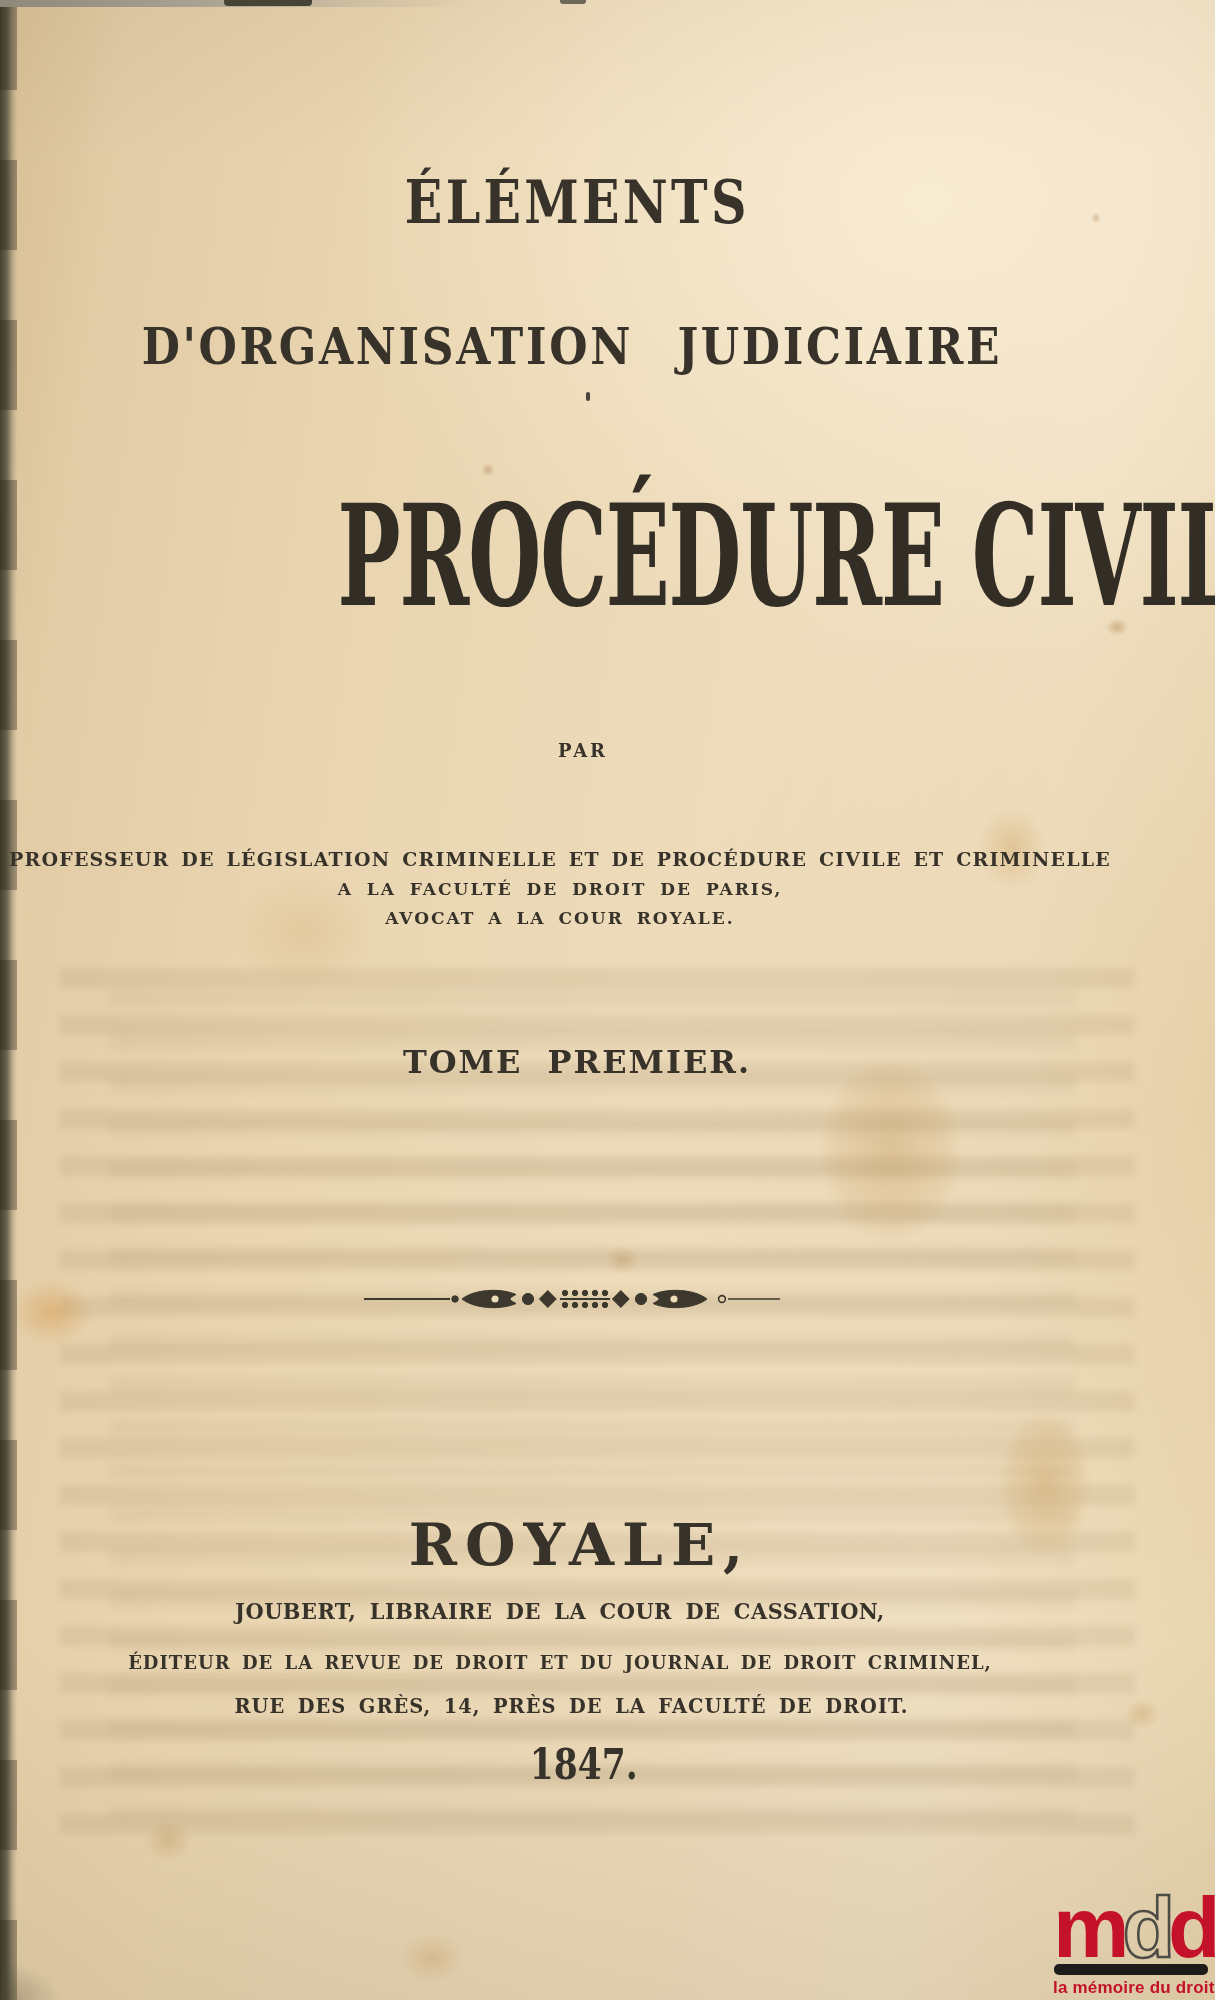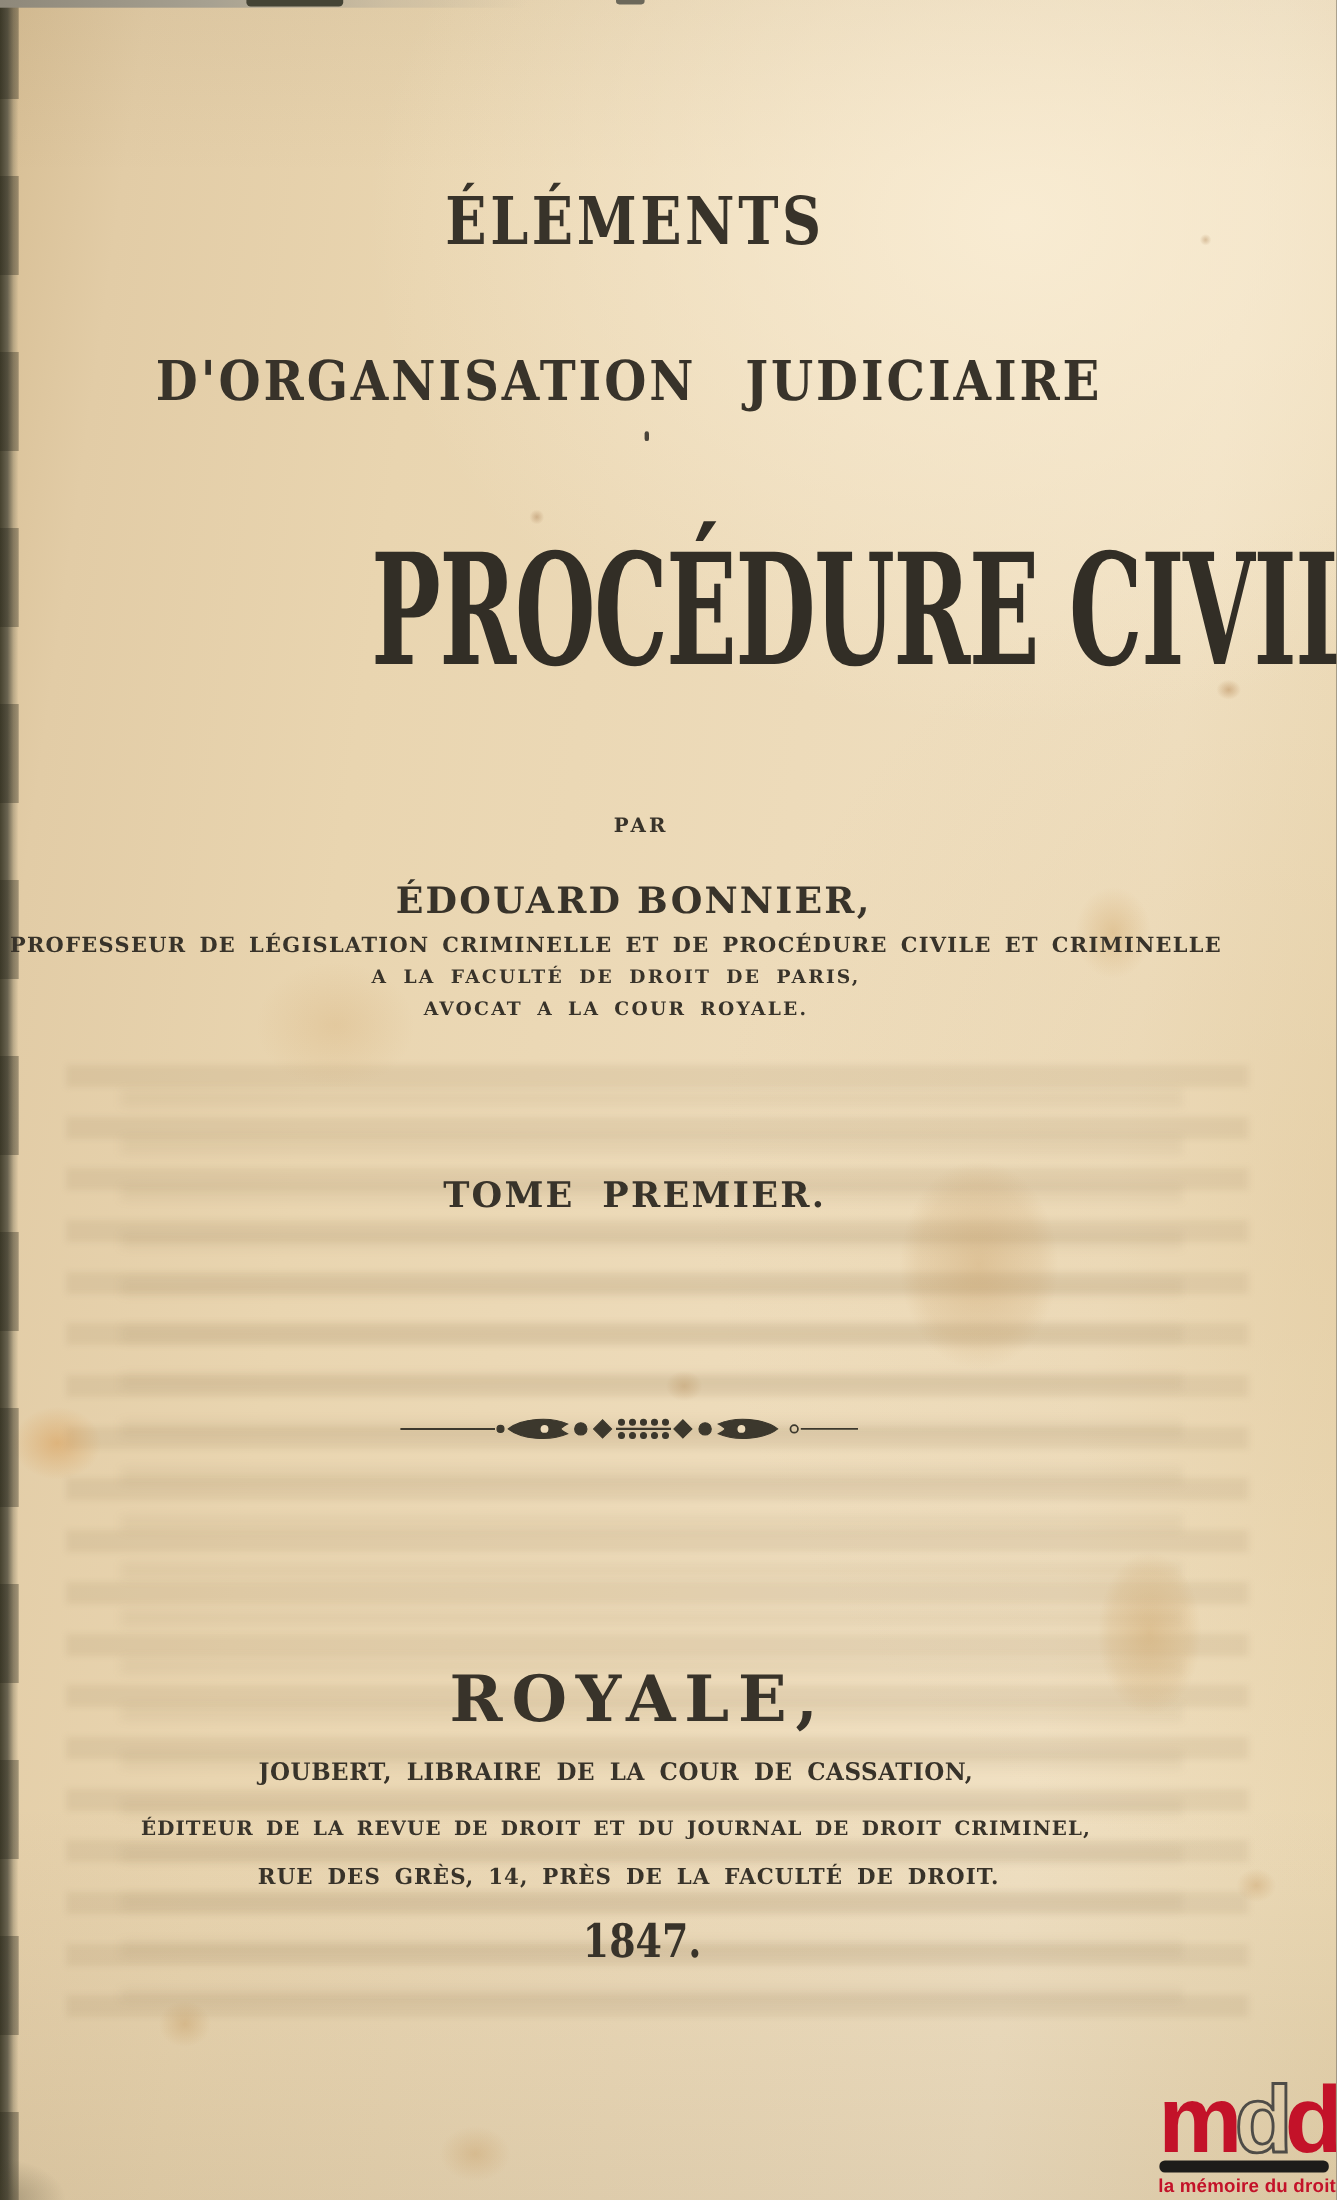--- a/index.html
+++ b/index.html
@@ -89,21 +89,21 @@
   .t-maintitle{top:482px;font-size:140px;font-weight:bold;color:#322e26;}
   .t-maintitle{top:486px;}
   .t-maintitle > span{transform:translateX(8px) scaleX(0.60);letter-spacing:-2px;}
   .t-par{top:742px;font-size:18px;font-weight:bold;letter-spacing:3px;}
   .t-par > span{transform:translateX(23px);}
   .t-author{top:802px;font-size:33px;font-weight:bold;letter-spacing:2px;}
   .t-author > span{transform:translateX(16px);}
   .t-prof1{top:850px;font-size:19px;font-weight:bold;letter-spacing:1.2px;word-spacing:4px;}
   .t-prof2{top:881px;font-size:17px;font-weight:bold;letter-spacing:2px;word-spacing:6px;}
   .t-prof3{top:910px;font-size:17px;font-weight:bold;letter-spacing:2px;word-spacing:5px;}
-  .t-tome{top:1046px;font-size:32px;font-weight:bold;letter-spacing:2px;word-spacing:12px;margin-top:24px;}
+  .t-tome{top:1046px;font-size:32px;font-weight:bold;letter-spacing:2px;word-spacing:12px;}
   .t-tome > span{transform:translateX(17px);}
   .t-paris{top:1516px;font-size:58px;font-weight:bold;letter-spacing:8px;}
   .t-paris > span{transform:translateX(20px);}
   .t-pub1{top:1600px;font-size:22px;font-weight:bold;letter-spacing:0.5px;word-spacing:6px;}
   .t-pub1 > span{transform:scaleX(0.95);}
   .t-pub2{top:1654px;font-size:18px;font-weight:bold;letter-spacing:1px;word-spacing:4px;}
   .t-pub3{top:1696px;font-size:20px;font-weight:bold;letter-spacing:1px;word-spacing:5px;}
   .t-pub3 > span{transform:translateX(12px) scaleX(0.97);}
   .t-year{top:1744px;font-size:42px;font-weight:bold;}
   .t-year > span{transform:translateX(24px) scaleX(0.82);}
@@ -153,23 +153,20 @@
 
 
   <div class="line t-maintitle">
     <span>PROCÉDURE CIVILE,</span>
   </div>
 
   <div class="line t-par">
     <span>PAR</span>
   </div>
 
-  <div class="line t-author">
-    <span>ÉDOUARD BONNIER,</span>
-  </div>
 
   <div class="line t-prof1">
     <span>PROFESSEUR DE LÉGISLATION CRIMINELLE ET DE PROCÉDURE CIVILE ET CRIMINELLE</span>
   </div>
   <div class="line t-prof2">
     <span>A LA FACULTÉ DE DROIT DE PARIS,</span>
   </div>
   <div class="line t-prof3">
     <span>AVOCAT A LA COUR ROYALE.</span>
   </div>

